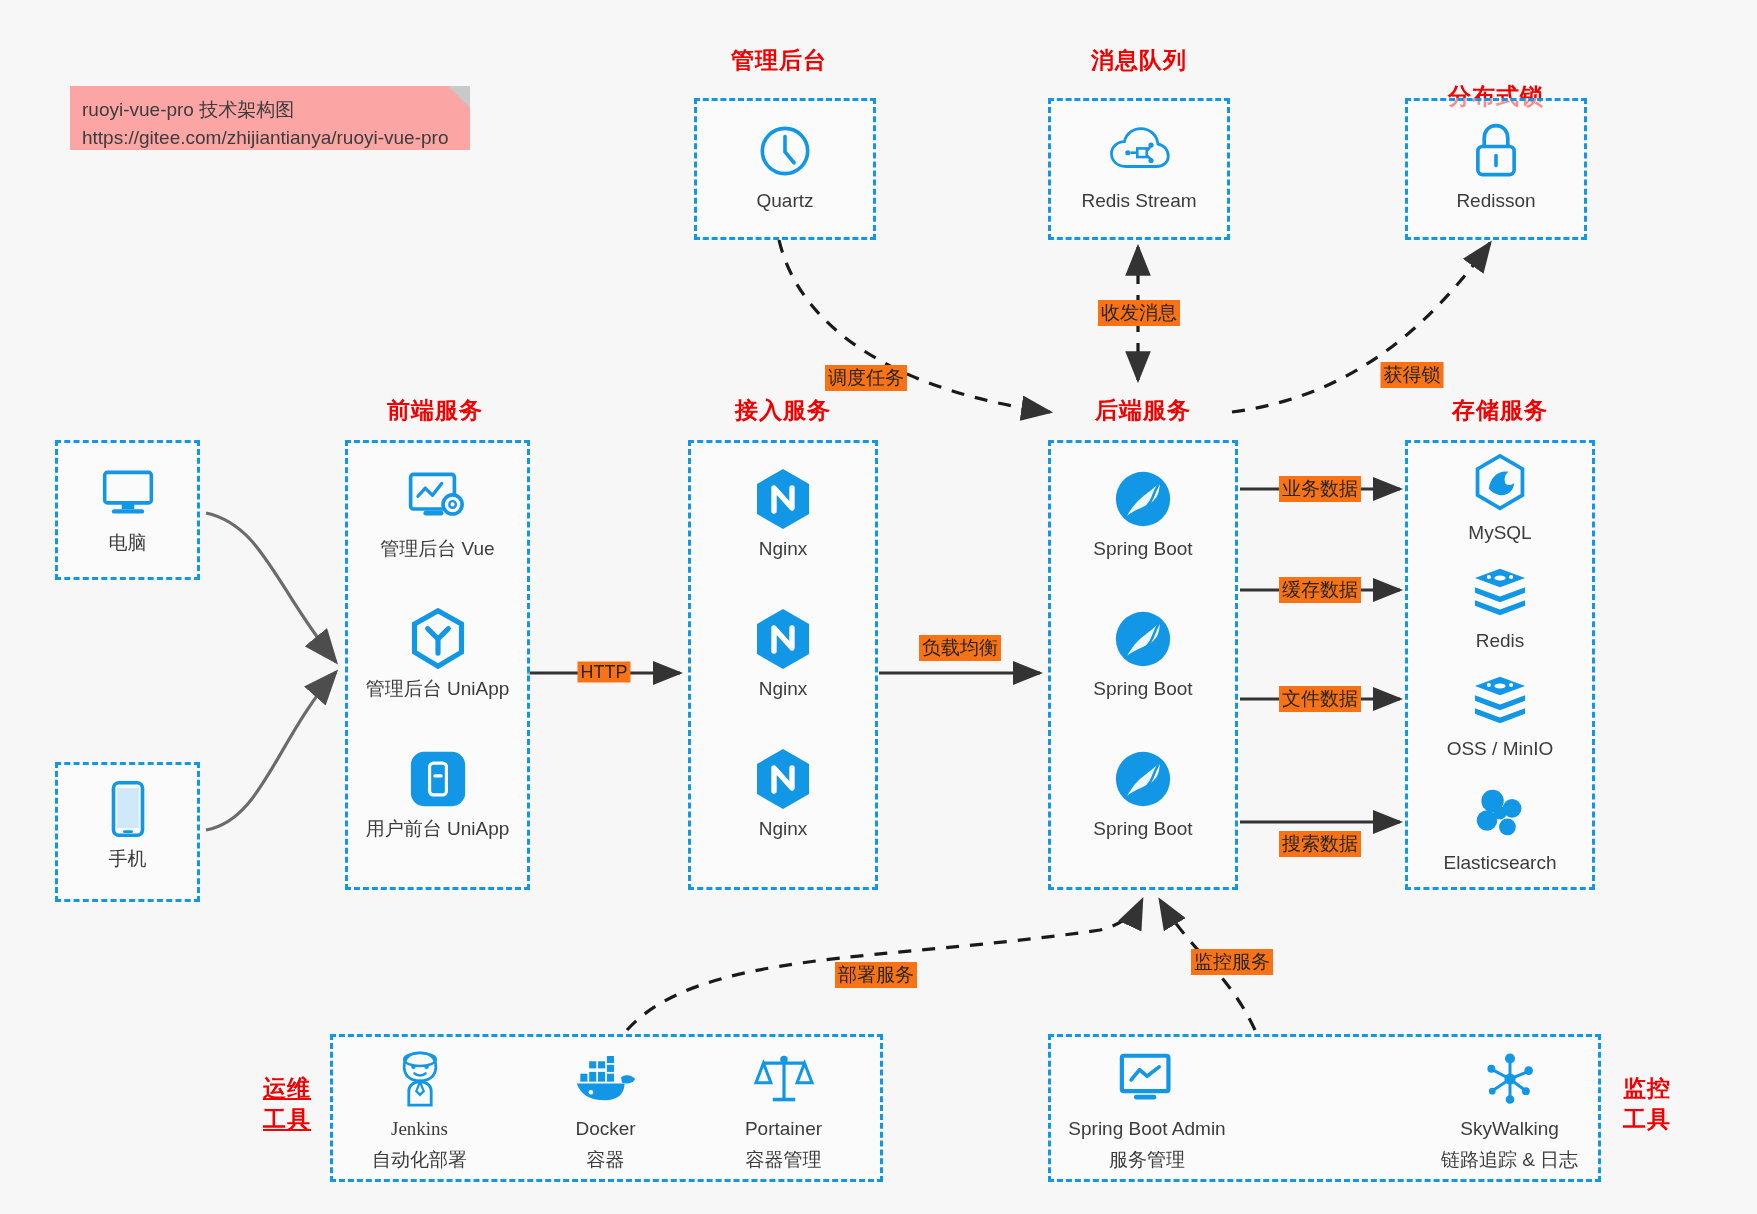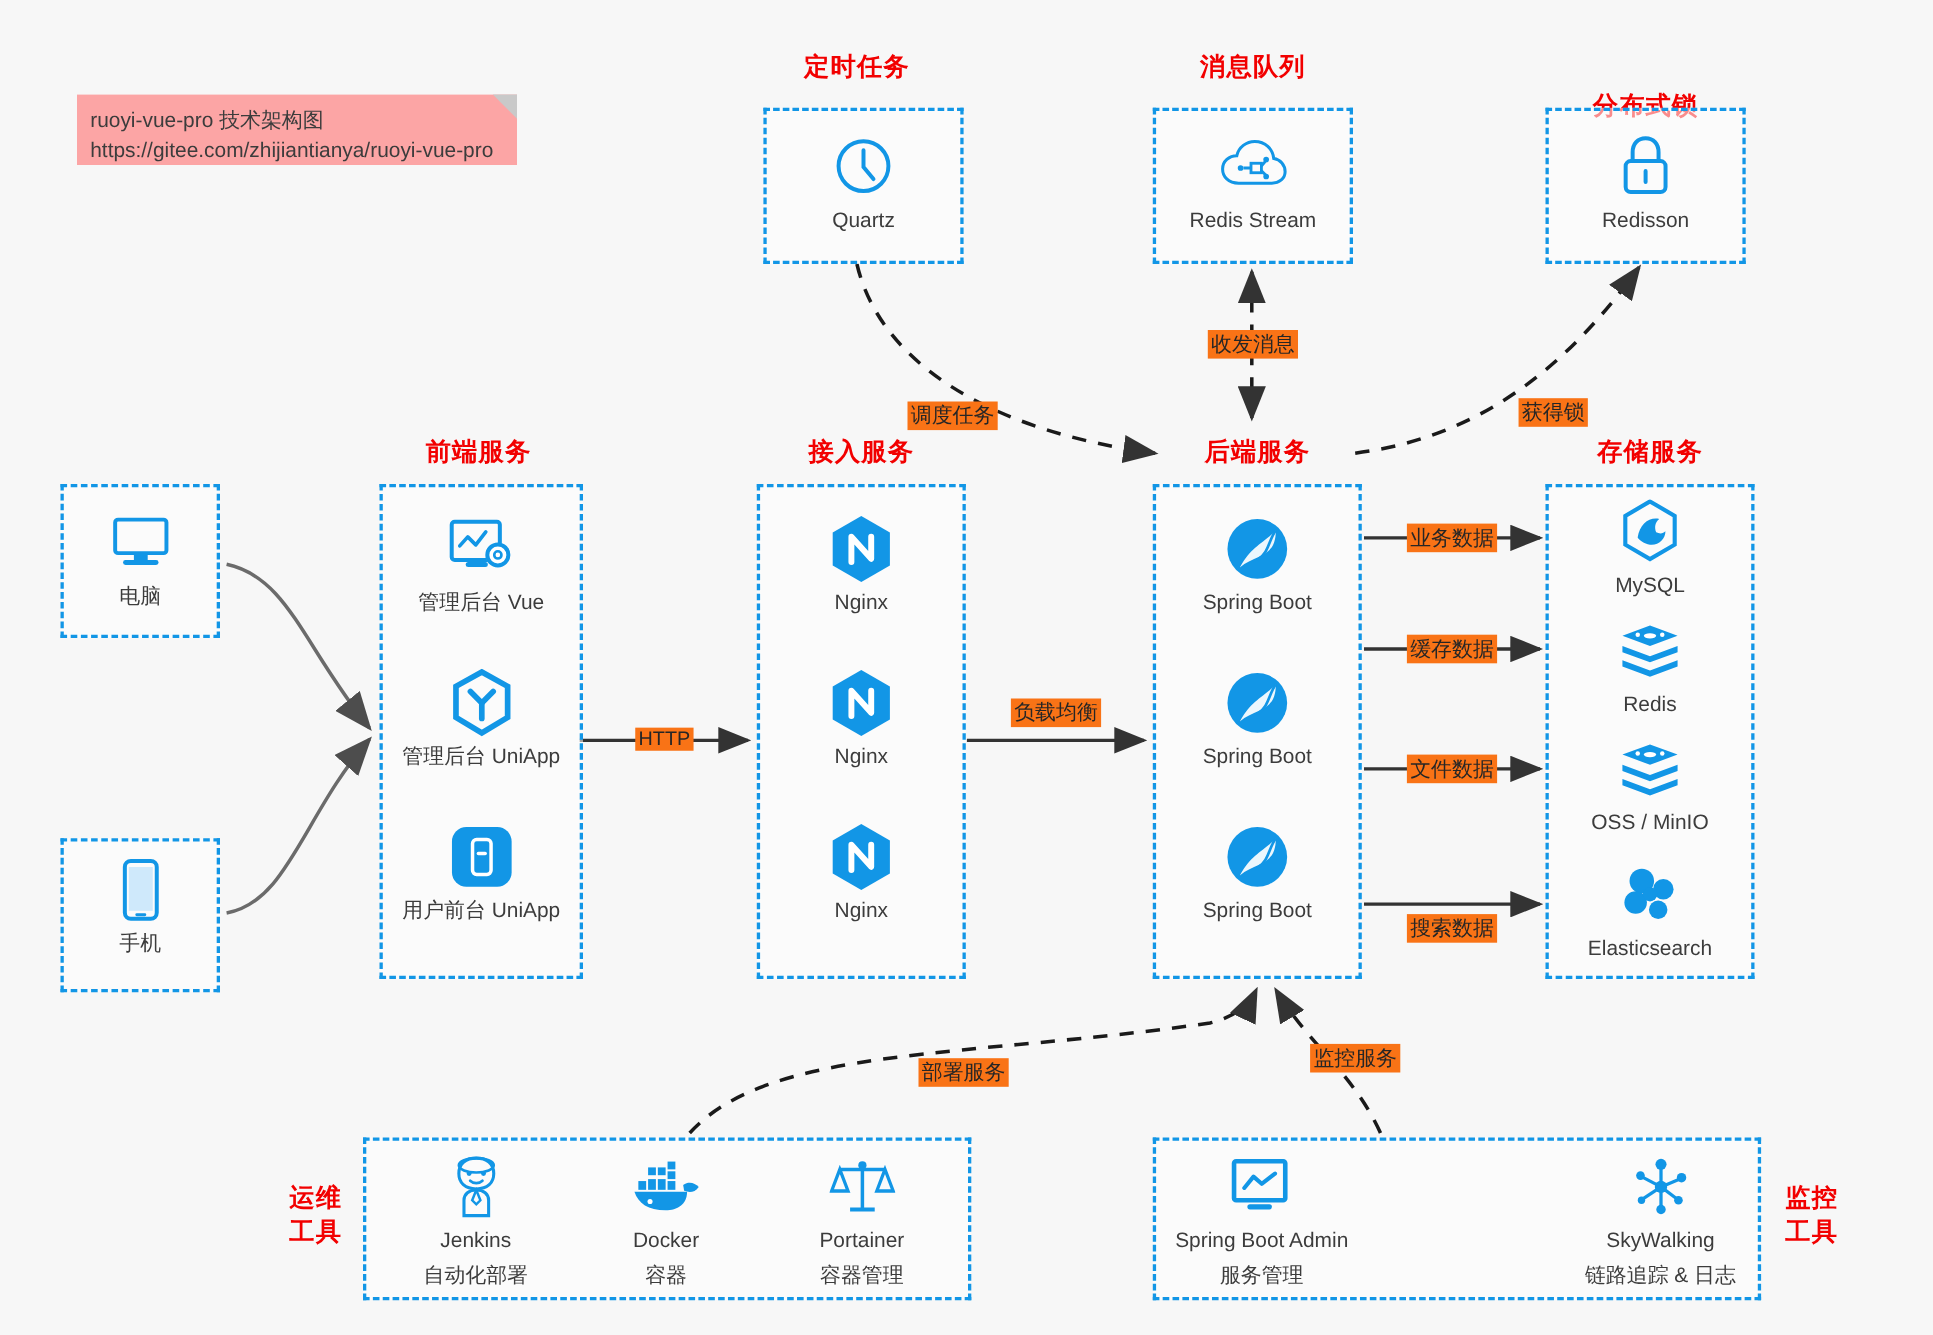--- a/index.html
+++ b/index.html
@@ -104,21 +104,21 @@
   <div class="elabel cn" style="left:866px;top:378px;">调度任务</div>
   <div class="elabel cn" style="left:1139px;top:313px;">收发消息</div>
   <div class="elabel cn" style="left:1412px;top:375px;">获得锁</div>
   <div class="elabel cn" style="left:1320px;top:489px;">业务数据</div>
   <div class="elabel cn" style="left:1320px;top:590px;">缓存数据</div>
   <div class="elabel cn" style="left:1320px;top:699px;">文件数据</div>
   <div class="elabel cn" style="left:1320px;top:844px;text-align:center;">搜索数据</div>
   <div class="elabel cn" style="left:876px;top:975px;">部署服务</div>
   <div class="elabel cn" style="left:1232px;top:962px;">监控服务</div>
 
-  <div class="glabel" style="left:694px;top:45px;width:170px;">定时任务</div>
+  <div class="glabel" style="left:694px;top:45px;width:170px;">管理后台</div>
   <div class="dbox" style="left:694px;top:98px;width:182px;height:142px;"></div>
   <div class="node" style="left:694px;top:120px;width:182px;">
     <div class="ico">
       <svg width="58" height="58" viewBox="0 0 64 64">
         <circle cx="32" cy="32" r="25" fill="none" stroke="#1296e6" stroke-width="4"></circle>
         <path d="M32 16 L32 33 L42 45" fill="none" stroke="#1296e6" stroke-width="4" stroke-linecap="round"></path>
       </svg>
     </div>
     <div class="cap">Quartz</div>
   </div>
@@ -329,27 +329,27 @@
         <circle cx="22" cy="16" r="12" fill="#1296e6"></circle>
         <circle cx="43" cy="24" r="10" fill="#1296e6"></circle>
         <circle cx="16" cy="37" r="11" fill="#1296e6"></circle>
         <circle cx="38" cy="44" r="9" fill="#1296e6"></circle>
         <circle cx="30" cy="29" r="7" fill="#1296e6"></circle>
       </svg>
     </div>
     <div class="cap">Elasticsearch</div>
   </div>
 
-  <div class="glabel two" style="left:252px;top:1073px;width:70px;">
+  <div class="glabel two" style="left:252px;top:1073px;width:70px;text-decoration:underline;">
     <div>运维</div>
     <div>工具</div>
   </div>
   <div class="dbox" style="left:330px;top:1034px;width:553px;height:148px;"></div>
 
-  <div class="node" style="left:345px;top:1048px;width:175px;">
+  <div class="node" style="left:332px;top:1048px;width:175px;font-family:Liberation Serif, serif;">
     <div class="ico">
       <svg width="56" height="58" viewBox="0 0 60 62">
         <ellipse cx="30" cy="10" rx="17" ry="7" fill="none" stroke="#1296e6" stroke-width="2.6"></ellipse>
         <path d="M13 18 C13 8 20 3 30 3 C40 3 47 8 47 18 C47 27 41 33 30 33 C19 33 13 27 13 18 Z" fill="none" stroke="#1296e6" stroke-width="3"></path>
         <circle cx="23" cy="18" r="2.4" fill="#1296e6"></circle>
         <circle cx="37" cy="18" r="2.4" fill="#1296e6"></circle>
         <path d="M24 25 C27 28 33 28 36 25" fill="none" stroke="#1296e6" stroke-width="2.6" stroke-linecap="round"></path>
         <path d="M18 59 L18 44 C18 38 23 34 30 34 C37 34 42 38 42 44 L42 59 Z" fill="none" stroke="#1296e6" stroke-width="3"></path>
         <path d="M30 34 L26 44 L30 48 L34 44 Z" fill="none" stroke="#1296e6" stroke-width="2.4"></path>
       </svg>

